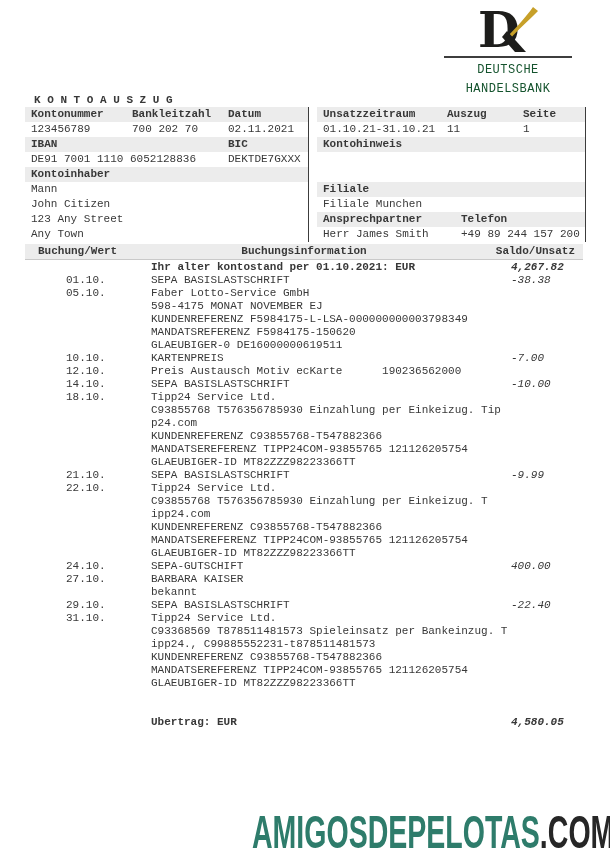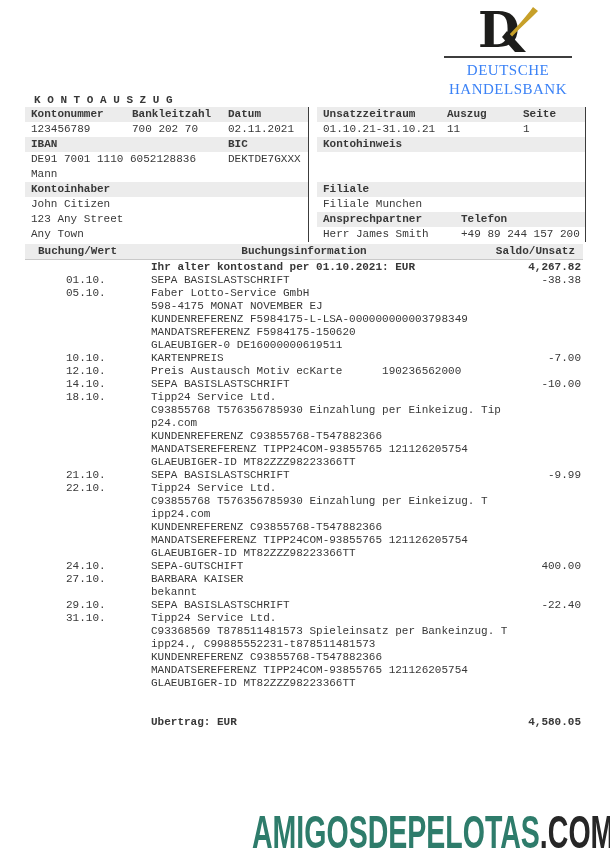--- a/index.html
+++ b/index.html
@@ -7,22 +7,22 @@
     position:relative; width:610px; height:867px; background:#ffffff;
     font-family:"Liberation Mono","DejaVu Sans Mono",monospace;
     color:var(--text,#383838); overflow:hidden;
   }
   .b { font-weight:bold; }
 
   
   .logo-block { position:absolute; top:6px; left:440px; width:136px; text-align:center; }
   .dk-mark { width:68px; height:46px; margin:0 auto; }
   .logo-rule { height:2px; background:#3d3d3d; margin:4px 4px 3px 4px; }
-  .logo-line { font-family:Liberation Serif, serif; font-size:15px; line-height:19px;
-               color:#3b82f6; letter-spacing:0.5px; white-space:nowrap; }
+  .logo-line { font-family:Liberation Mono, monospace; font-size:12px; line-height:19px;
+               color:#14532d; letter-spacing:0.5px; white-space:nowrap; }
 
   
   .title { position:absolute; top:94px; left:34px; font-size:11px; font-weight:bold; white-space:pre; }
 
   
   .tbl { position:absolute; top:107px; border-right:1.5px solid #3c3c3c; }
   .left-tbl  { left:25px;  width:283px; }
   .right-tbl { left:317px; width:268px; }
   .row { display:grid; height:15px; line-height:15px; font-size:11px; white-space:nowrap; }
   .row > span { padding-left:6px; overflow:visible; }
@@ -36,21 +36,21 @@
   
   .txn { position:absolute; top:244px; left:25px; width:558px; }
   .txn-head { display:grid; grid-template-columns:160px 1fr 160px; height:15px; line-height:15px;
               font-size:11px; border-bottom:1px solid #c9c9c9; margin-bottom:1px; }
   .txn-head .h1 { padding-left:13px; }
   .txn-head .h2 { text-align:center; }
   .txn-head .h3 { text-align:right; padding-right:8px; }
   .tline { display:grid; grid-template-columns:90px 360px 1fr; height:13px; line-height:13px; font-size:11px;margin-left:36px; }
   .tdate { padding-left:5px; }
   .ttext { white-space:pre; }
-  .tamt  { text-align:right; padding-right:2px; }
+  .tamt  { text-align:left; padding-right:2px;font-style:italic; }
   .carry { margin-top:26px; }
 
   
   .footer { position:absolute; top:804px; left:252px; white-space:nowrap;
             font-family:"Liberation Sans",sans-serif; font-weight:bold; font-size:46px;
             transform:scale(0.62,1.02); transform-origin:0 0; }
   .footer .main { color:var(--teal,#2e7c6b); }
   .footer .tld  { color:var(--dark,#262626); }
 </style>
 </head>
@@ -85,25 +85,25 @@
       <span>02.11.2021</span>
     </div>
     <div class="row gray c2a">
       <span class="b">IBAN</span>
       <span class="b">BIC</span>
     </div>
     <div class="row c2a">
       <span>DE91 7001 1110 6052128836</span>
       <span>DEKTDE7GXXX</span>
     </div>
-    <div class="row c1">
-      <span>Mann</span>
-    </div>
     <div class="row gray c1">
       <span class="b">Kontoinhaber</span>
+    </div>
+    <div class="row c1">
+      <span>Mann</span>
     </div>
     <div class="row c1">
       <span>John Citizen</span>
     </div>
     <div class="row c1">
       <span>123 Any Street</span>
     </div>
     <div class="row c1">
       <span>Any Town</span>
     </div>

